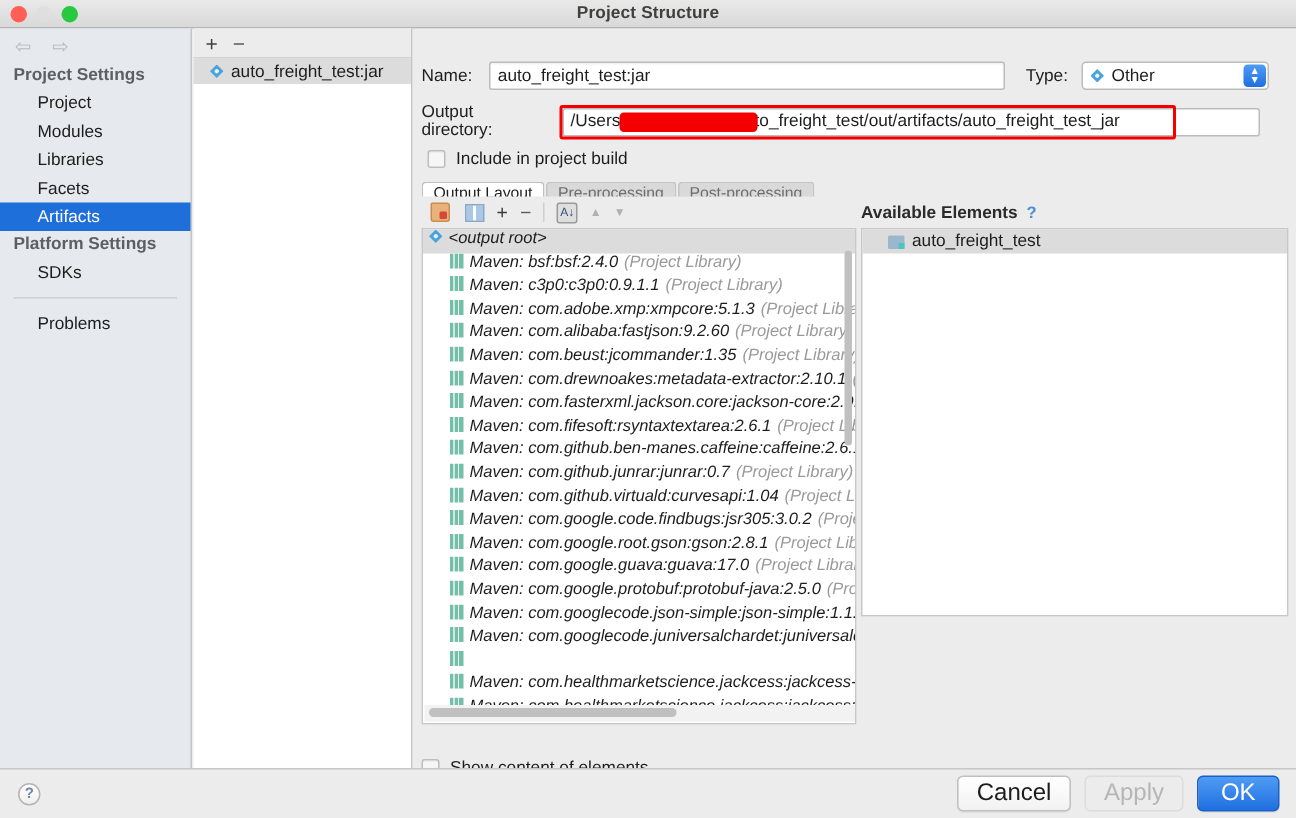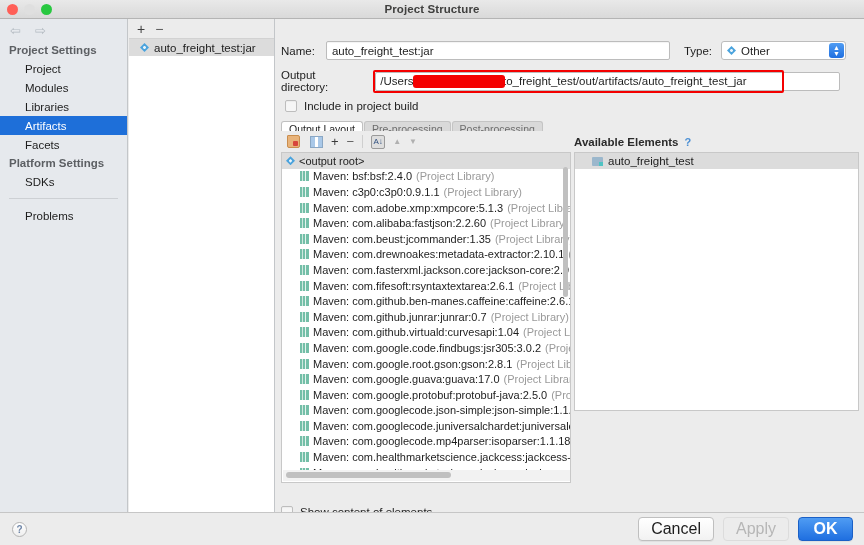--- a/index.html
+++ b/index.html
@@ -173,22 +173,22 @@
     font-size:8px; color:#2f4f7f; display:flex; align-items:center; justify-content:center;
   }
   .ic-up, .ic-dn { font-size:8px; color:#b0b0b0; }
   .tb-sep { width:1px; height:13px; background:#cfcfcf; }
 
   .tree-box {
     position:absolute; left:0; top:21px; width:290px; height:331px;
     background:#ffffff; border:1px solid #c8c8c8; overflow:hidden;
   }
   .tree-row {
-    height:15.6px; display:flex; align-items:center; white-space:nowrap;
-    font-size:11px; padding-left:4px; overflow:hidden;
+    height:15.6px; display:flex; white-space:nowrap;
+    font-size:11px; padding-left:4px; overflow:hidden;font-style:italic;
   }
   .tree-row.root { background:#dcdcdc; padding-left:4px; }
   .tree-row.child { padding-left:18px; }
   .lib-ico {
     width:9px; height:10px; flex:0 0 9px; margin-right:4px;
     background:linear-gradient(90deg,#74bfa8 0 22%, #cfe8df 22% 36%, #74bfa8 36% 58%, #e6f4ee 58% 70%, #74bfa8 70% 100%);
   }
   .tree-row .name { color:#1d1d1d; }
   .tree-row .meta { color:#9a9a9a; margin-left:4px; }
 
@@ -243,21 +243,21 @@
   .btn-group { margin-left:auto; margin-right:11px; display:flex; align-items:center; gap:9px; }
   .btn {
     height:24px; min-width:55px; padding:0 12px; border-radius:4px;
     display:flex; align-items:center; justify-content:center;
     font-size:16px; border:1px solid #bfbfbf;
     background:linear-gradient(#ffffff,#f2f2f2); color:#1d1d1d;
     box-shadow:0 1px 0 rgba(0,0,0,.05);
   }
   .btn.disabled { color:#b6b6b6; background:#ececec; border-color:#dcdcdc; box-shadow:none;}
   .btn.primary {
-    background:linear-gradient(#4f9cf3,#1f6fe0); border-color:#1a60c6; color:#ffffff;font-weight:bold;
+    background:linear-gradient(#4f9cf3,#1f6fe0); border-color:#1a60c6; color:#ffffff;
   }
 </style>
 </head>
 <body>
 
 <div id="app">
 
   <div class="titlebar">
     <div class="traffic">
       <div class="dot red"></div>
@@ -270,22 +270,22 @@
   <div class="sidebar">
     <div class="nav-arrows">
       <span class="nav-arrow">⇦</span>
       <span class="nav-arrow">⇨</span>
     </div>
 
     <div class="side-group">Project Settings</div>
     <div class="side-item">Project</div>
     <div class="side-item">Modules</div>
     <div class="side-item">Libraries</div>
+    <div class="side-item">Facets</div>
     <div class="side-item selected">Artifacts</div>
-    <div class="side-item">Facets</div>
 
     <div class="side-group">Platform Settings</div>
     <div class="side-item">SDKs</div>
 
     <div class="side-sep"></div>
     <div class="side-item">Problems</div>
   </div>
 
   <div class="artifacts-panel">
     <div class="artifacts-toolbar">
@@ -365,21 +365,21 @@
               <span class="name">Maven: c3p0:c3p0:0.9.1.1</span>
               <span class="meta">(Project Library)</span>
             </div>
           <div class="tree-row child">
               <span class="lib-ico"></span>
               <span class="name">Maven: com.adobe.xmp:xmpcore:5.1.3</span>
               <span class="meta">(Project Library)</span>
             </div>
           <div class="tree-row child">
               <span class="lib-ico"></span>
-              <span class="name">Maven: com.alibaba:fastjson:2.2.60</span>
+              <span class="name">Maven: com.alibaba:fastjson:9.2.60</span>
               <span class="meta">(Project Library)</span>
             </div>
           <div class="tree-row child">
               <span class="lib-ico"></span>
               <span class="name">Maven: com.beust:jcommander:1.35</span>
               <span class="meta">(Project Library)</span>
             </div>
           <div class="tree-row child">
               <span class="lib-ico"></span>
               <span class="name">Maven: com.drewnoakes:metadata-extractor:2.10.1</span>
@@ -431,21 +431,20 @@
           <div class="tree-row child">
               <span class="lib-ico"></span>
               <span class="name">Maven: com.googlecode.json-simple:json-simple:1.1.1</span>
             </div>
           <div class="tree-row child">
               <span class="lib-ico"></span>
               <span class="name">Maven: com.googlecode.juniversalchardet:juniversalchardet:1.0.3</span>
             </div>
           <div class="tree-row child">
               <span class="lib-ico"></span>
-              <span class="name">Maven: com.googlecode.mp4parser:isoparser:1.1.18</span>
             </div>
           <div class="tree-row child">
               <span class="lib-ico"></span>
               <span class="name">Maven: com.healthmarketscience.jackcess:jackcess-encrypt:2.1.2</span>
             </div>
           <div class="tree-row child">
               <span class="lib-ico"></span>
               <span class="name">Maven: com.healthmarketscience.jackcess:jackcess:2.1.8</span>
             </div>
 

